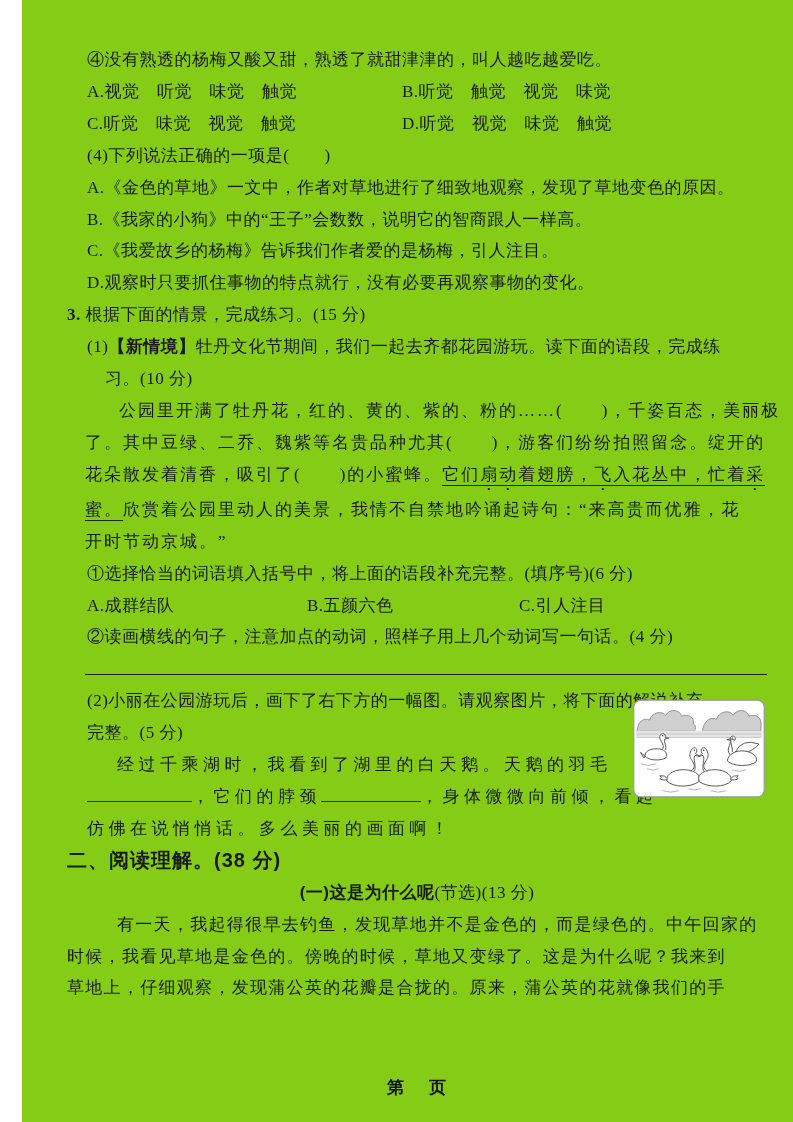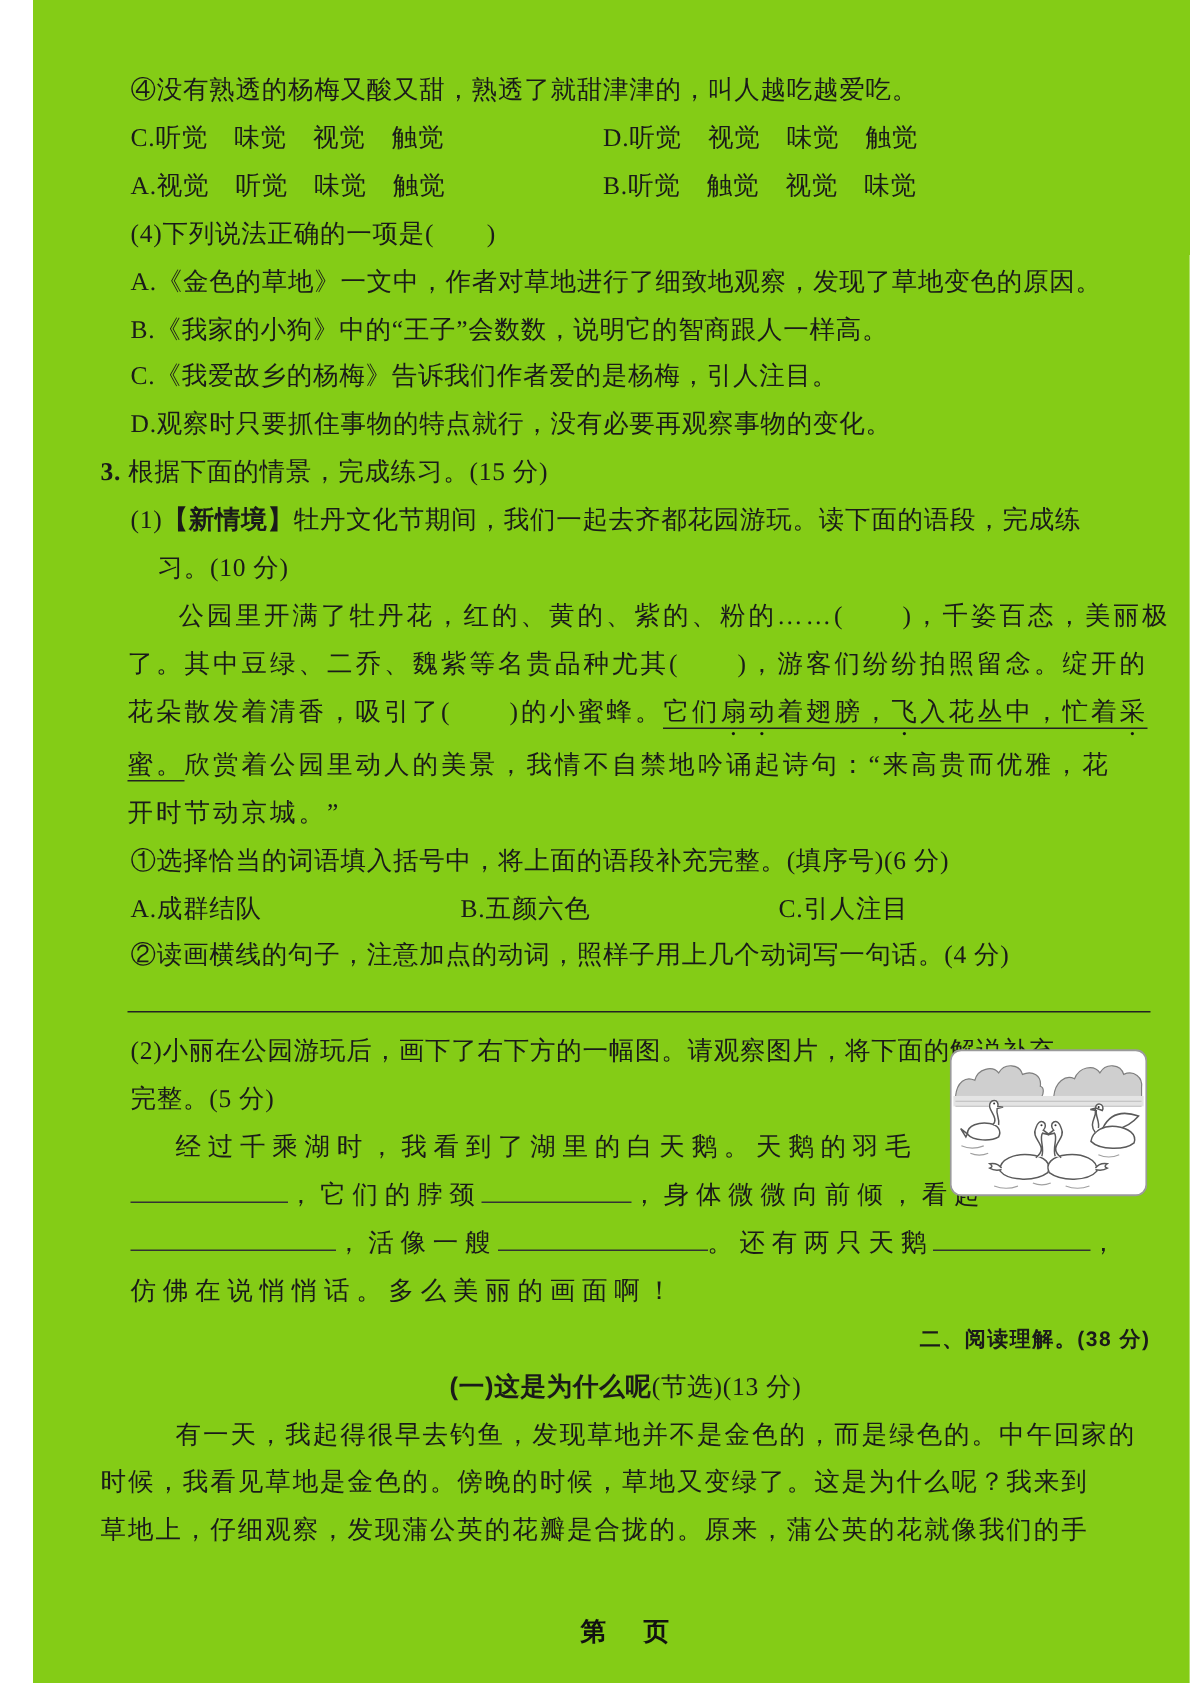--- a/index.html
+++ b/index.html
@@ -29,47 +29,47 @@
     text-emphasis:filled dot #111;text-emphasis-position:under right;
   }
   
   .ansline{margin-left:18px;height:21px;border-bottom:1.6px solid #222;margin-bottom:10px;}
   
   .wide{letter-spacing:4.5px;}
   .nar-first{text-indent:30px;}
   .blank{display:inline-block;border-bottom:1.4px solid #333;height:15px;vertical-align:baseline;}
   .b1{width:105px;} .b2{width:100px;} .b3{width:137px;} .b4{width:140px;} .b5{width:105px;}
   
-  .sec-title{font-family:"Liberation Sans","DejaVu Sans",sans-serif;font-weight:700;font-size:14px;letter-spacing:1px;text-align:right;}
+  .sec-title{font-family:"Liberation Sans","DejaVu Sans",sans-serif;font-weight:700;font-size:20px;letter-spacing:1px;}
   .center{text-align:center;}
   .read{letter-spacing:1.3px;}
   .read-first{text-indent:50px;}
   
   .figure{position:absolute;left:611px;top:699px;width:132px;height:99px;}
   .figure svg{display:block;width:100%;height:100%;}
   
   .footer{
     position:absolute;top:1076px;left:0;width:100%;text-align:center;
     font-family:"Liberation Sans","DejaVu Sans",sans-serif;font-weight:700;font-size:17px;letter-spacing:4px;color:#111;
   }
 </style>
 </head>
 <body>
 
 <div class="page">
   <div class="content">
 
     <div class="line ind">④没有熟透的杨梅又酸又甜，熟透了就甜津津的，叫人越吃越爱吃。</div>
     <div class="opt2 line">
+      <span class="col1">A.视觉　听觉　味觉　触觉</span>
+      <span>B.听觉　触觉　视觉　味觉</span>
+    </div>
+    <div class="opt2 line">
       <span class="col1">C.听觉　味觉　视觉　触觉</span>
       <span>D.听觉　视觉　味觉　触觉</span>
-    </div>
-    <div class="opt2 line">
-      <span class="col1">A.视觉　听觉　味觉　触觉</span>
-      <span>B.听觉　触觉　视觉　味觉</span>
     </div>
 
     <div class="line ind">(4)下列说法正确的一项是(　　)</div>
     <div class="line ind">A.《金色的草地》一文中，作者对草地进行了细致地观察，发现了草地变色的原因。</div>
     <div class="line ind">B.《我家的小狗》中的“王子”会数数，说明它的智商跟人一样高。</div>
     <div class="line ind">C.《我爱故乡的杨梅》告诉我们作者爱的是杨梅，引人注目。</div>
     <div class="line ind">D.观察时只要抓住事物的特点就行，没有必要再观察事物的变化。</div>
 
     <div class="line">
       <span class="bold">3.</span>
@@ -105,23 +105,20 @@
 
     <div class="line ind">
       <span>(2)</span><span>小丽在公园游玩后，画下了右下方的一幅图。请观察图片，将下面的解说补充</span>
     </div>
     <div class="line ind">完整。(5 分)</div>
 
     <div class="wide">
       <div class="line ind nar-first">经过千乘湖时，我看到了湖里的白天鹅。天鹅的羽毛</div>
       <div class="line ind">
         <span class="blank b1"></span><span>，它们的脖颈</span><span class="blank b2"></span><span>，身体微微向前倾，看起</span>
-      </div>
-      <div class="line ind">
-        <span class="blank b3"></span><span>，活像一艘</span><span class="blank b4"></span><span>。还有两只天鹅</span><span class="blank b5"></span><span>，</span>
       </div>
       <div class="line ind">仿佛在说悄悄话。多么美丽的画面啊！</div>
     </div>
 
     <div class="line sec-title">二、阅读理解。(38 分)</div>
     <div class="line center">
       <span class="sans bold">(一)这是为什么呢</span><span>(节选)(13 分)</span>
     </div>
     <div class="read">
       <div class="line read-first">有一天，我起得很早去钓鱼，发现草地并不是金色的，而是绿色的。中午回家的</div>

